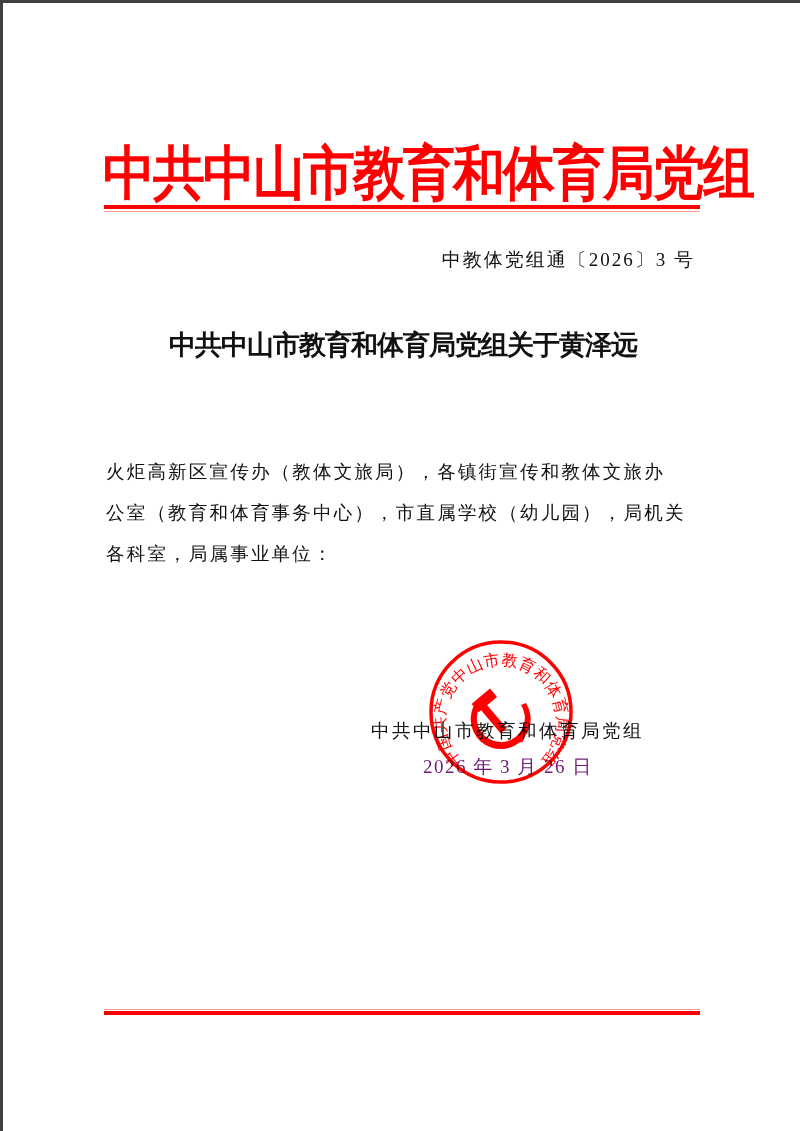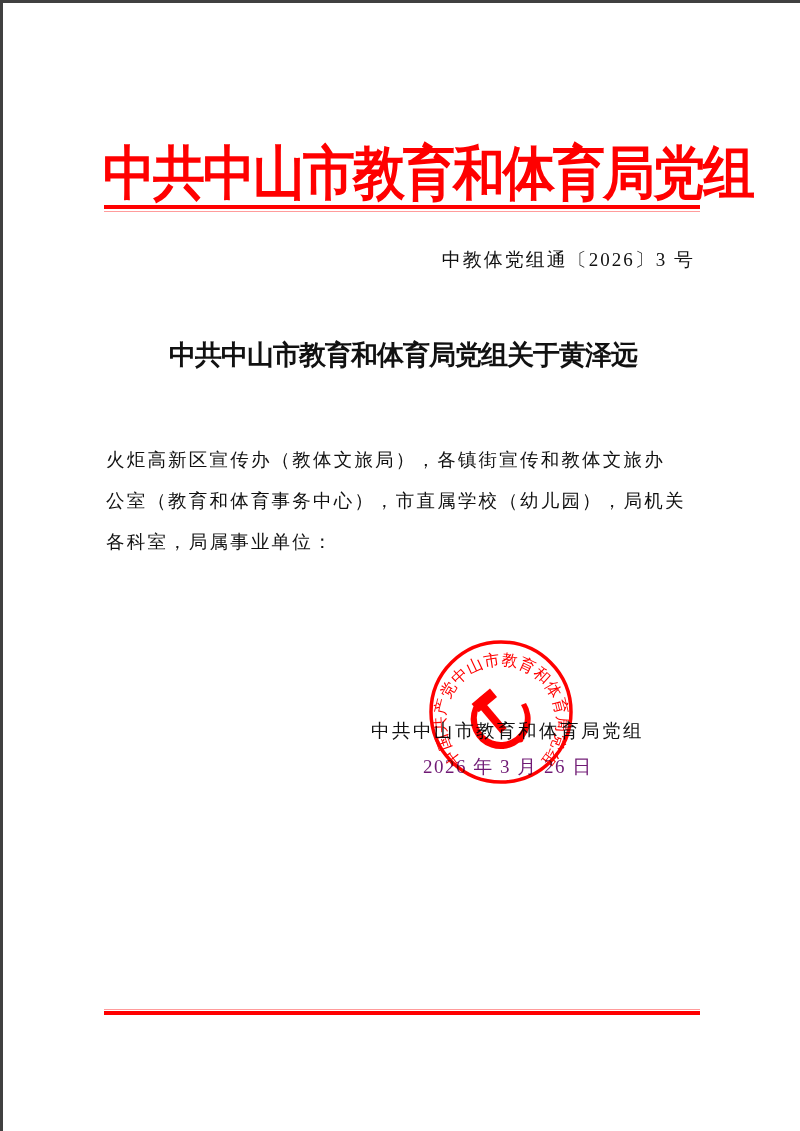--- a/index.html
+++ b/index.html
@@ -22,27 +22,27 @@
   .red-rule.top { top: 202px; }
   .red-rule.top .thin { margin-top: 2px; }
   .red-rule.bottom { top: 1006px; }
   .red-rule.bottom .thin { margin-bottom: 1px; }
   .docnum {
     position: absolute; right: 106px; top: 244px;
     font-family: "Liberation Serif", "DejaVu Serif", serif;
     font-size: 19px; color: #111; letter-spacing: 2px;
   }
   .title {
-    position: absolute; left: 100px; top: 334px; width: 600px; text-align: center;
-    font-family: Liberation Mono, monospace;
+    position: absolute; left: 100px; top: 322px; width: 600px; text-align: center;
+    font-family: Liberation Serif, serif;
     font-size: 27px; font-weight: bold; color: #111; line-height: 40px;
     letter-spacing: -1px;
   }
   .body-text {
-    position: absolute; left: 103px; top: 436px; width: 600px;
+    position: absolute; left: 103px; top: 448px; width: 600px;
     font-family: "DejaVu Sans", "Liberation Sans", sans-serif;
     font-size: 18.5px; color: #111; line-height: 41px; letter-spacing: 2.2px;
   }
   .body-text p { margin: 0; }
   .body-text .indent { padding-left: 40px; }
   .seal { position: absolute; left: 425px; top: 636px; width: 146px; height: 146px; }
   .sign {
     position: absolute; left: 368px; top: 708px;
     font-family: "DejaVu Sans", "Liberation Sans", sans-serif;
     font-size: 18.5px; color: #111; letter-spacing: 2.5px; line-height: 40px;

